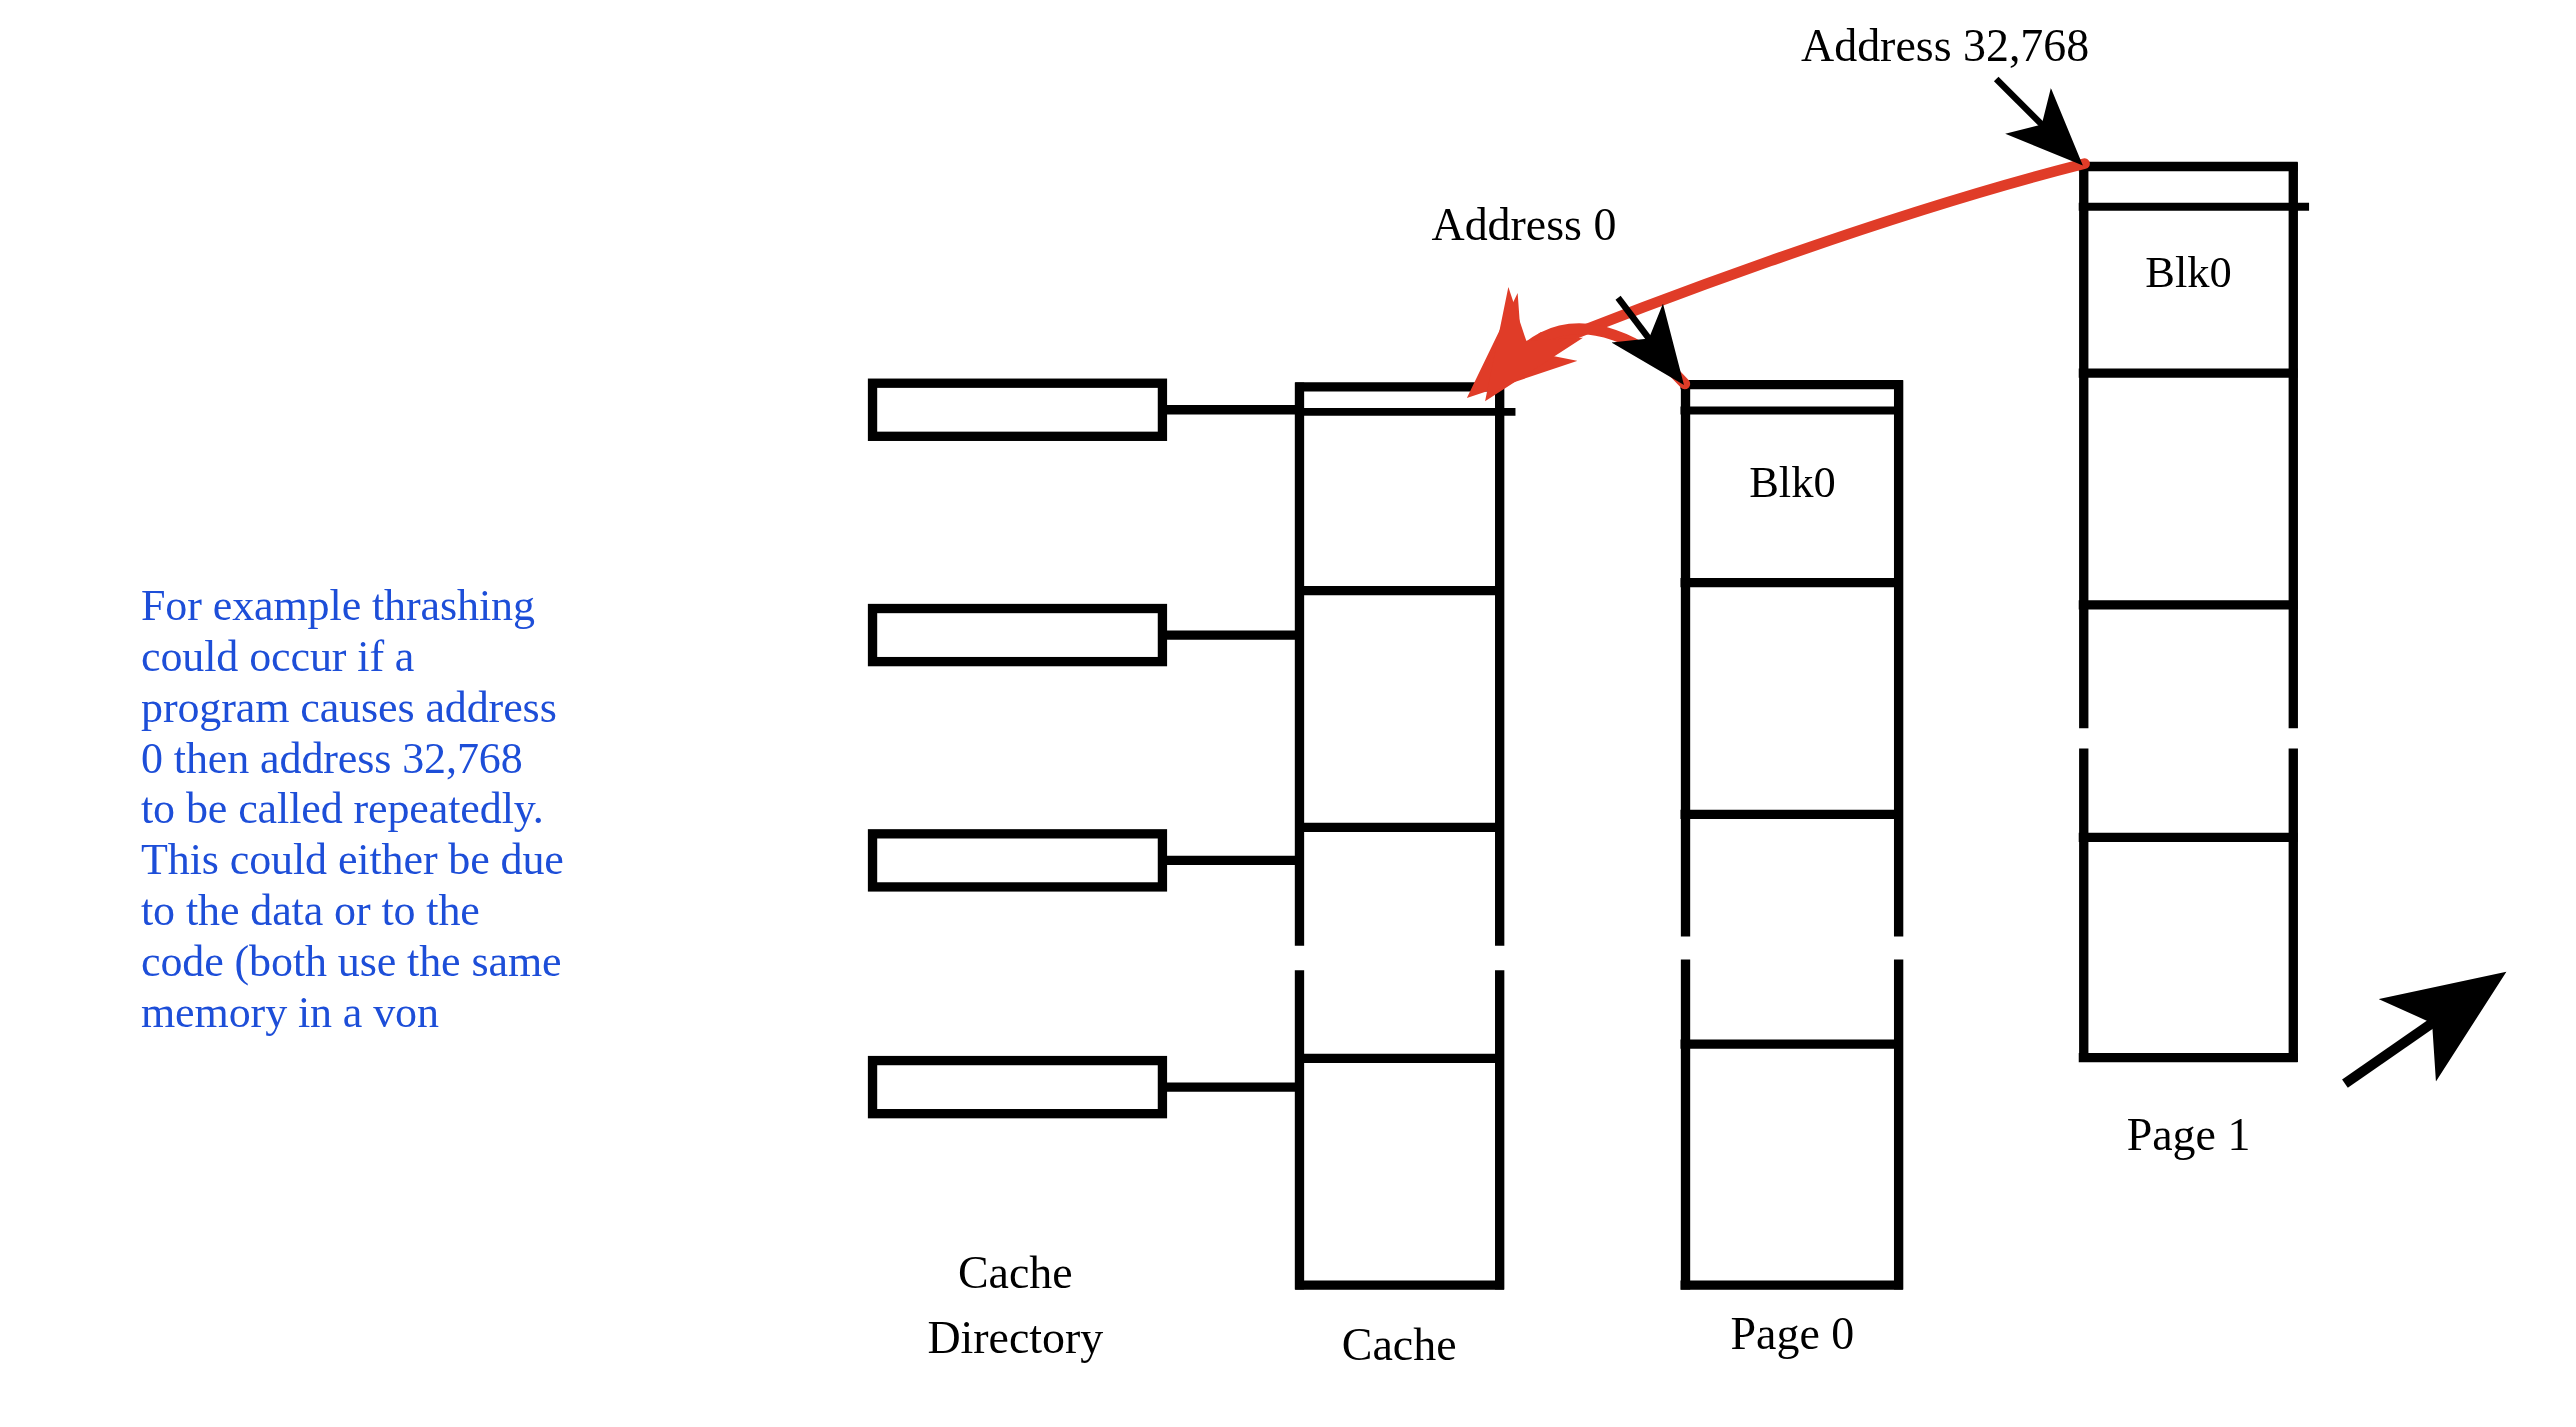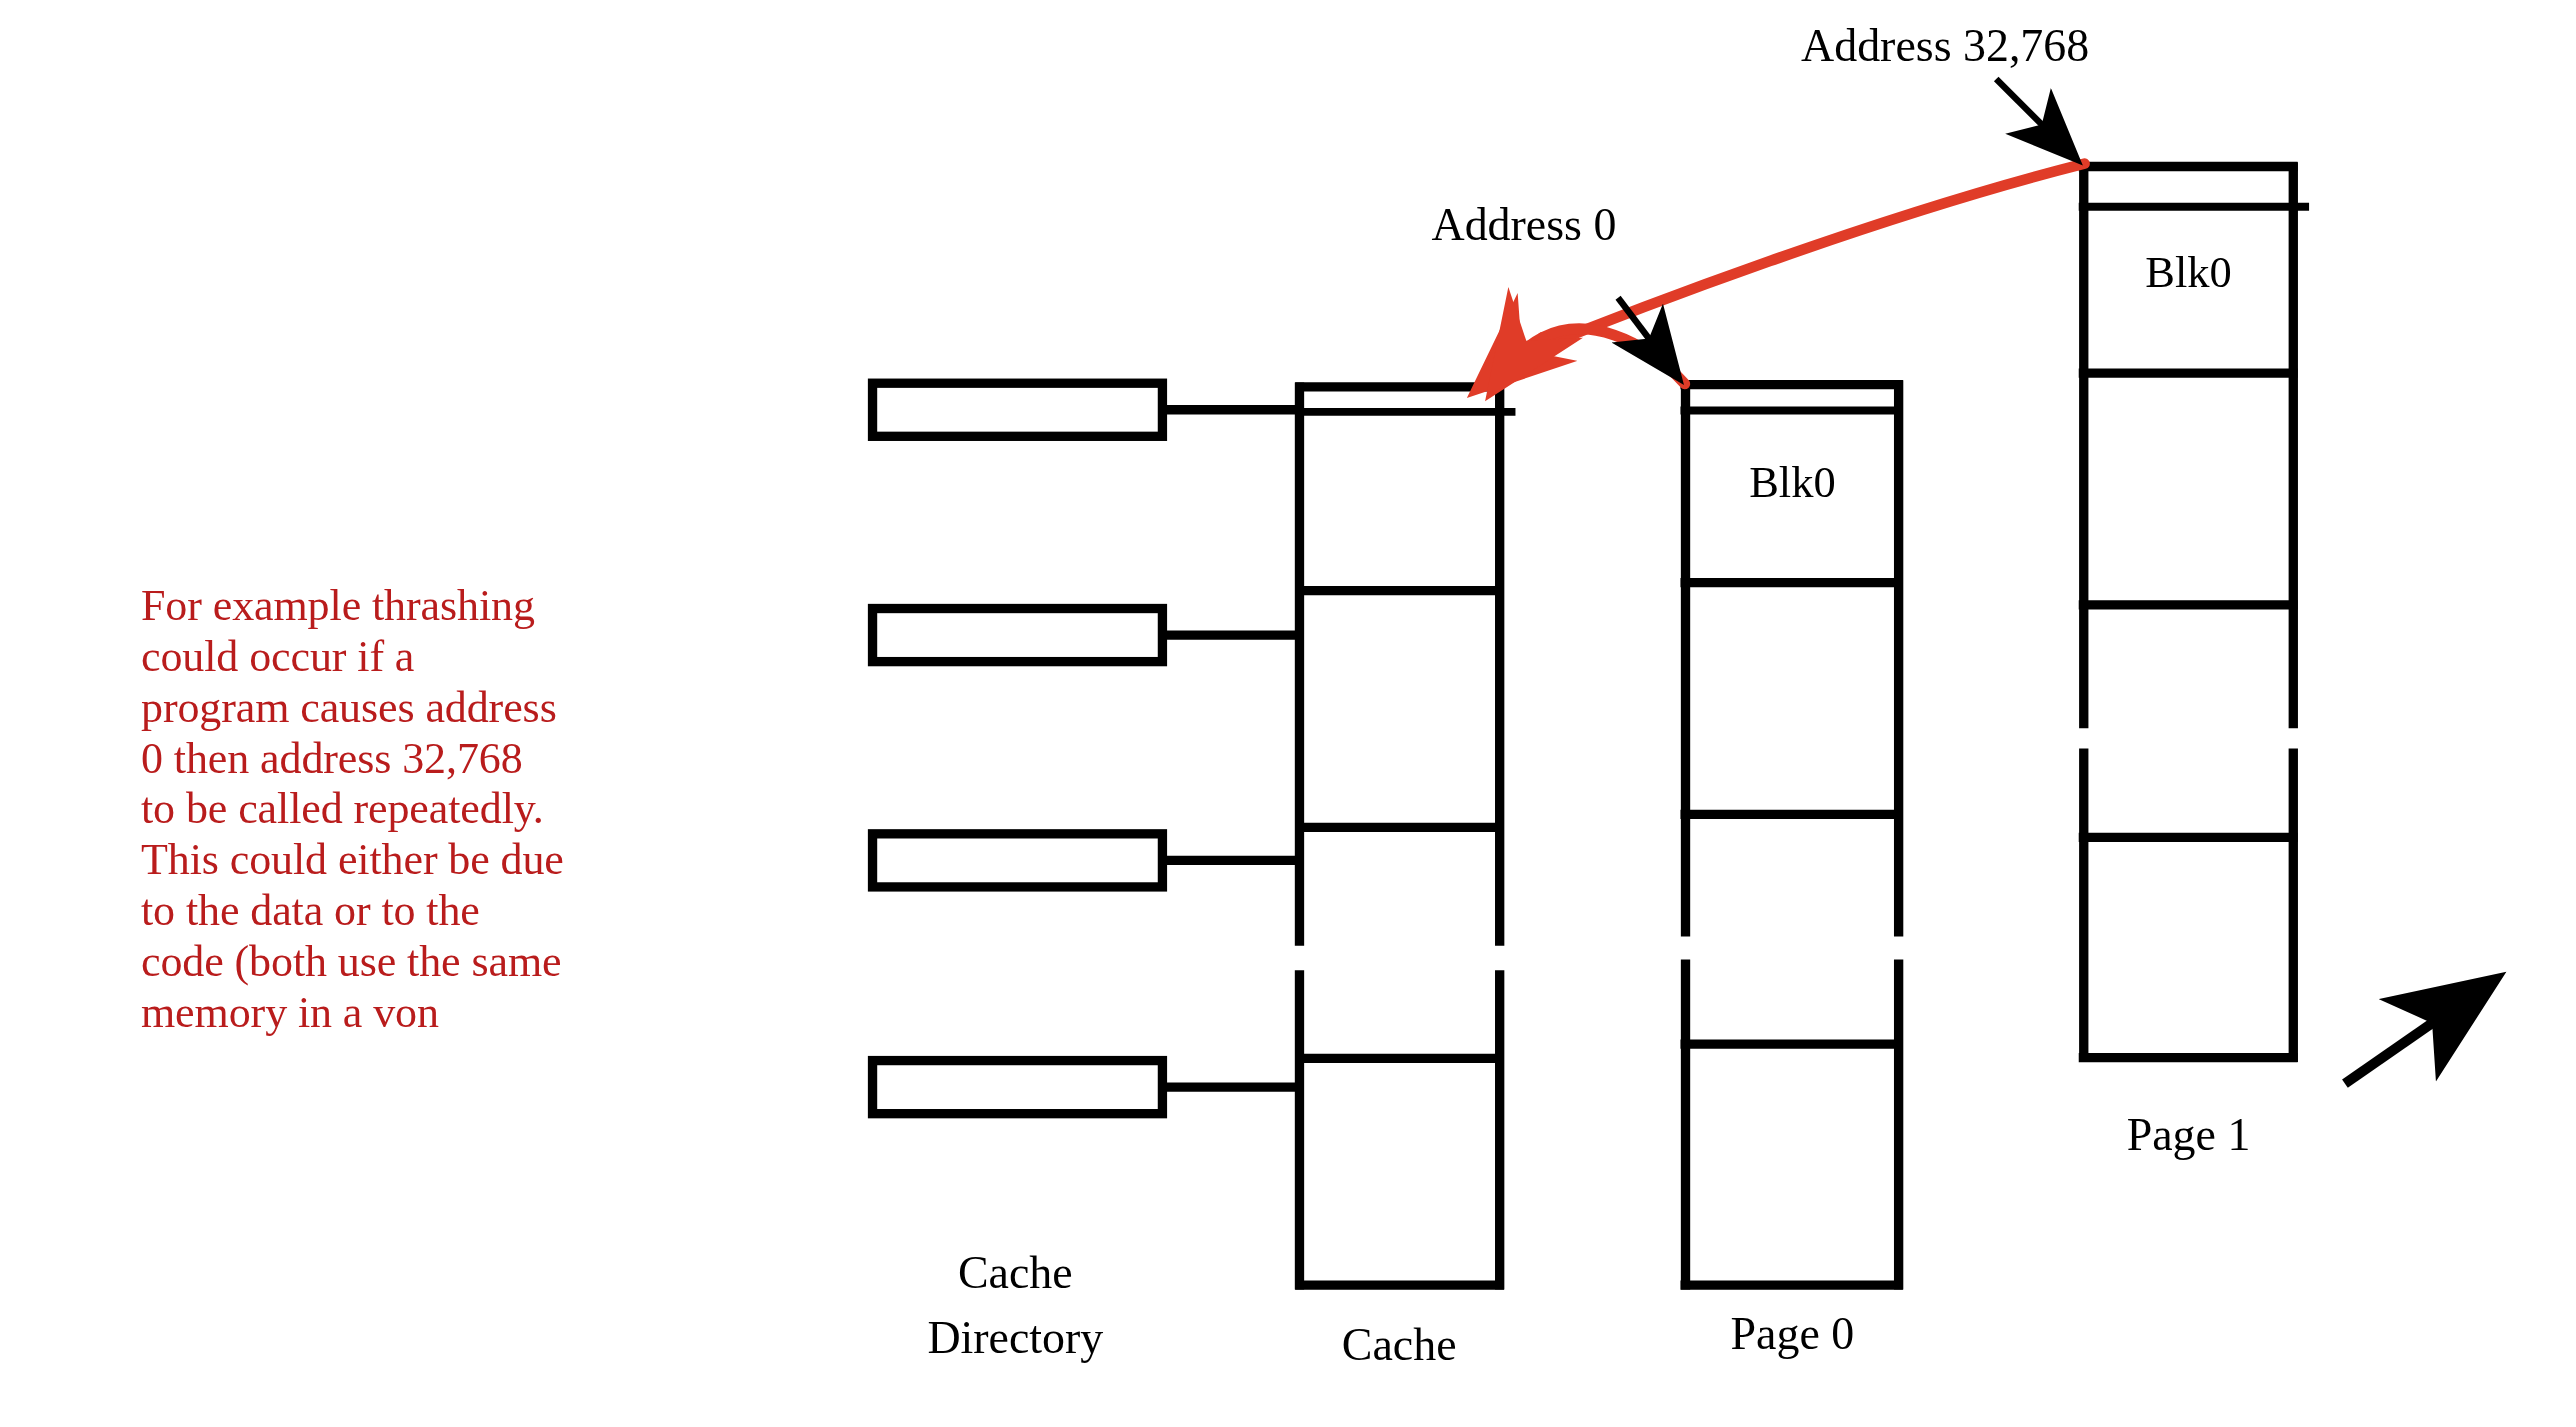--- a/index.html
+++ b/index.html
@@ -21,21 +21,21 @@
     width: 2576px;
     height: 1428px;
   }
   .para {
     position: absolute;
     left: 141px;
     top: 581px;
     width: 646px;
     font-size: 44px;
     line-height: 1.156;
-    color: #b91c1c;
+    color: #1d4ed8;
     white-space: pre-line;
     letter-spacing: -0.1px;
   }
   svg.diagram {
     position: absolute;
     left: 0;
     top: 0;
     width: 2576px;
     height: 1428px;
     overflow: visible;

